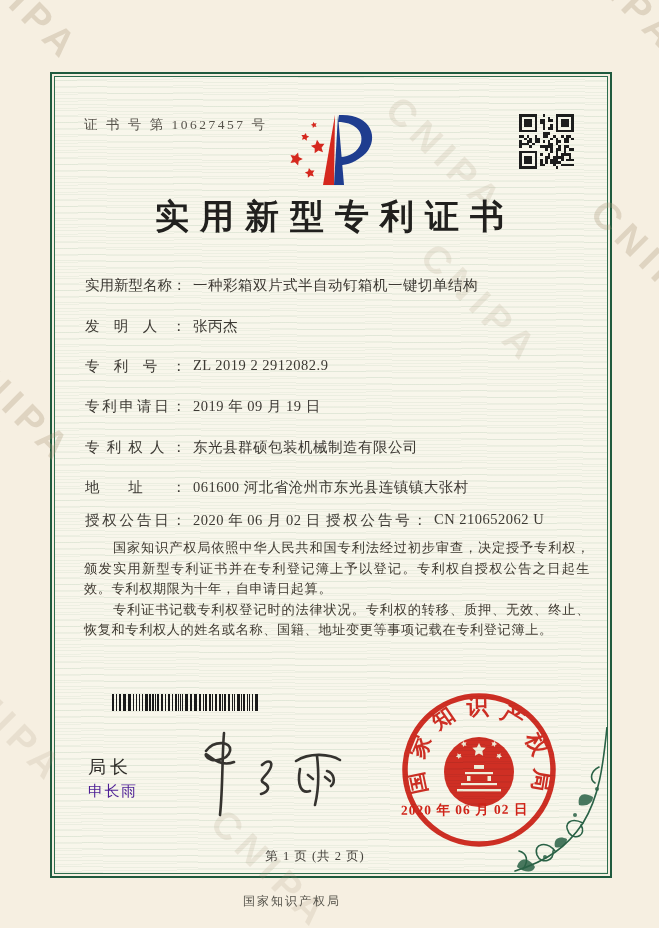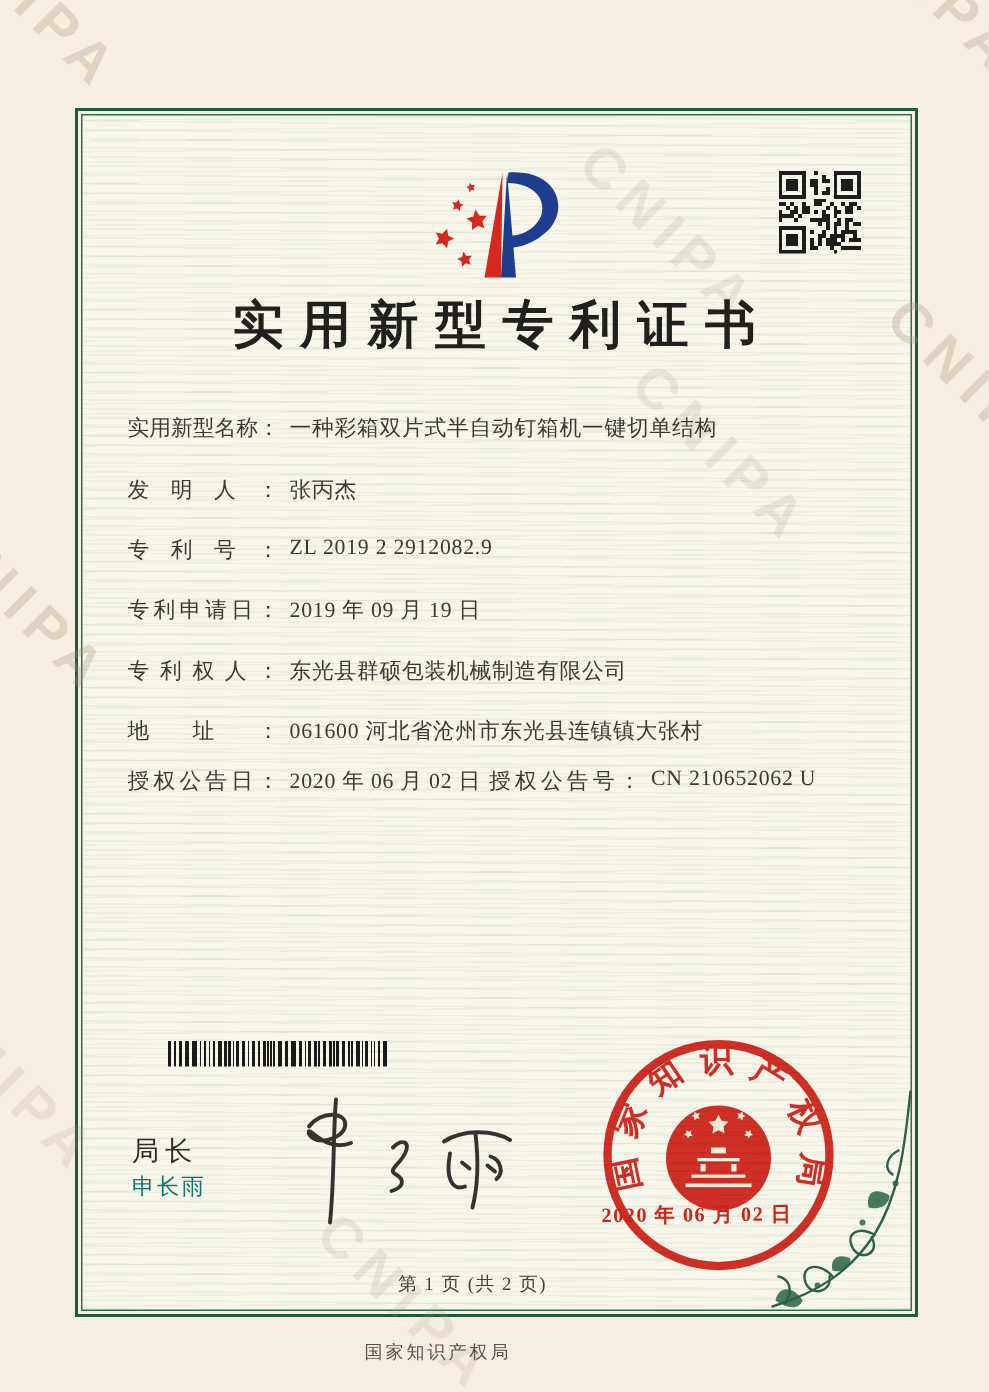--- a/index.html
+++ b/index.html
@@ -47,21 +47,21 @@
   .val{margin-left:7px;letter-spacing:0.5px;}
   .grant2{position:absolute;left:241px;top:0;white-space:nowrap;}
   .paras{
     position:absolute;left:84px;top:538px;width:506px;z-index:3;
     font-size:13.2px;line-height:20.6px;color:#3f3a31;text-align:justify;
   }
   .paras p{margin:0;text-indent:2.2em;letter-spacing:0.6px;}
   .barcode{position:absolute;left:112px;top:694px;width:148px;height:17px;z-index:3;}
   .barcode svg{width:100%;height:100%;fill:#1a1a1a;shape-rendering:crispEdges;}
   .officer-title{position:absolute;left:88px;top:755px;font-size:18px;letter-spacing:4px;color:#2e2c28;z-index:3;}
-  .officer-name{position:absolute;left:88px;top:782px;font-size:15px;letter-spacing:1.5px;color:#0f766e;z-index:3;}
+  .officer-name{position:absolute;left:88px;top:782px;font-size:15px;letter-spacing:1.5px;color:#4c1d95;z-index:3;}
   .sig{position:absolute;left:188px;top:727px;width:170px;height:92px;z-index:3;}
   .seal{position:absolute;left:395px;top:686px;width:168px;height:168px;z-index:4;
         mix-blend-mode:multiply;opacity:0.95;}
   .seal-date{
     position:absolute;left:401px;top:801px;width:170px;z-index:5;
     font-size:13.5px;font-weight:700;color:#cf2318;letter-spacing:1px;
     white-space:nowrap;transform:rotate(-0.5deg);
   }
   .page-num{
     position:absolute;left:50px;top:848px;width:530px;text-align:center;z-index:3;
@@ -100,20 +100,21 @@
 
   <div class="wm" style="left:-55px;top:-20px;">CNIPA</div>
   <div class="wm" style="left:545px;top:-30px;">CNIPA</div>
   <div class="wm wm-light" style="left:370px;top:135px;">CNIPA</div>
   <div class="wm wm-light" style="left:405px;top:282px;">CNIPA</div>
   <div class="wm" style="left:575px;top:238px;">CNIPA</div>
   <div class="wm" style="left:-62px;top:382px;">CNIPA</div>
   <div class="wm wm-light" style="left:-70px;top:702px;">CNIPA</div>
   <div class="wm wm-light" style="left:195px;top:848px;">CNIPA</div>
 
+  <div class="cert-no">证 书 号 第 10627457 号</div>
 
   <svg class="logo" viewBox="0 0 150 95">
     <defs>
       <path id="st5" d="M0,-1 L0.294,-0.405 L0.951,-0.309 L0.476,0.155 L0.588,0.809 L0,0.5 L-0.588,0.809 L-0.476,0.155 L-0.951,-0.309 L-0.294,-0.405 Z"></path>
     </defs>
     <g fill="#d5281e">
       <use href="#st5" transform="translate(46,30) scale(3.2) rotate(-15)"></use>
       <use href="#st5" transform="translate(37,42) scale(4.2) rotate(12)"></use>
       <use href="#st5" transform="translate(50,52) scale(7.2) rotate(-8)"></use>
       <use href="#st5" transform="translate(28,64) scale(6.8) rotate(18)"></use>
@@ -361,20 +362,24 @@
     <span class="lbl">地址：</span><span class="val">061600 河北省沧州市东光县连镇镇大张村</span>
   </div>
 
   <div class="row" style="top:511px">
     <span class="lbl">授权公告日：</span><span class="val">2020 年 06 月 02 日</span>
     <span class="grant2">
       <span class="lbl">授权公告号：</span><span class="val">CN 210652062 U</span>
     </span>
   </div>
 
+  <div class="paras">
+    <p>国家知识产权局依照中华人民共和国专利法经过初步审查，决定授予专利权，颁发实用新型专利证书并在专利登记簿上予以登记。专利权自授权公告之日起生效。专利权期限为十年，自申请日起算。</p>
+    <p>专利证书记载专利权登记时的法律状况。专利权的转移、质押、无效、终止、恢复和专利权人的姓名或名称、国籍、地址变更等事项记载在专利登记簿上。</p>
+  </div>
 
   <div class="barcode">
     <svg id="barcode-svg" viewBox="0 0 148 17" preserveAspectRatio="none">
         <rect x="0" y="0" width="2" height="17"></rect>
         <rect x="4" y="0" width="1" height="17"></rect>
         <rect x="7" y="0" width="2" height="17"></rect>
         <rect x="11" y="0" width="3" height="17"></rect>
         <rect x="16" y="0" width="3" height="17"></rect>
         <rect x="21" y="0" width="1" height="17"></rect>
         <rect x="24" y="0" width="1" height="17"></rect>

